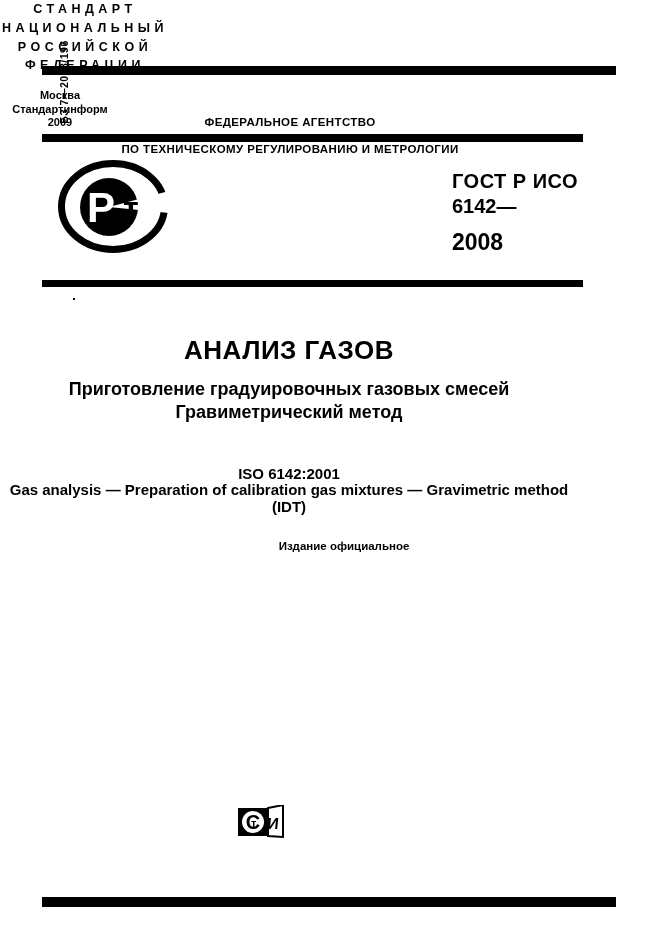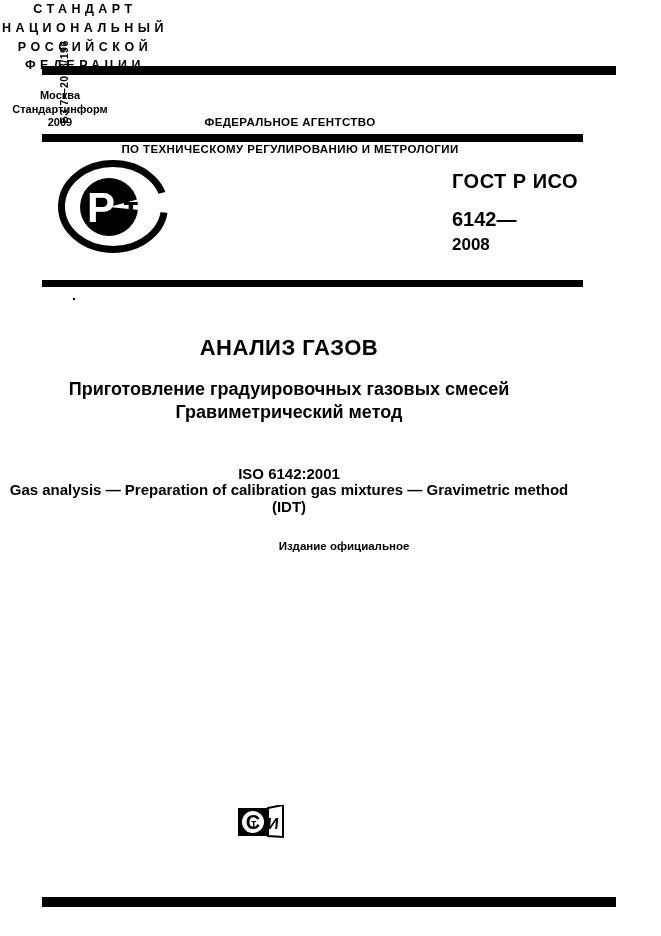--- a/index.html
+++ b/index.html
@@ -16,25 +16,25 @@
   .ctr{position:absolute;text-align:center;font-weight:bold;}
   .abs{position:absolute;font-weight:bold;}
 
   .agency{left:0;width:580px;font-size:11.5px;letter-spacing:.4px;margin-top:32px;}
 
   .natstd{left:195px;top:173px;width:170px;text-align:center;font-weight:bold;
           font-size:12.5px;letter-spacing:4.5px;line-height:18.8px;}
 
   .gost{left:452px;top:171px;font-weight:bold;line-height:1;}
   .gost .l1{font-size:20px;letter-spacing:.5px;}
-  .gost .l2{font-size:20px;margin-top:18px;}
-  .gost .l3{font-size:17px;margin-top:7px;}
+  .gost .l2{font-size:20px;margin-top:5px;}
+  .gost .l3{font-size:23px;margin-top:15px;}
 
   .titlewrap{left:0;width:578px;}
-  .main-title{font-size:22px;letter-spacing:.5px;}
+  .main-title{font-size:26px;letter-spacing:.5px;}
   .subtitle{font-size:18px;}
   .isoref{font-size:15px;margin-top:14px;}
 
   .edition{left:0;width:630px;font-size:11.5px;}
 
   .sidecode{
     left:-10px;top:728px;width:130px;height:14px;
     text-align:center;font-weight:bold;font-size:10.5px;letter-spacing:.5px;
     transform:rotate(-90deg);
     white-space:nowrap;

